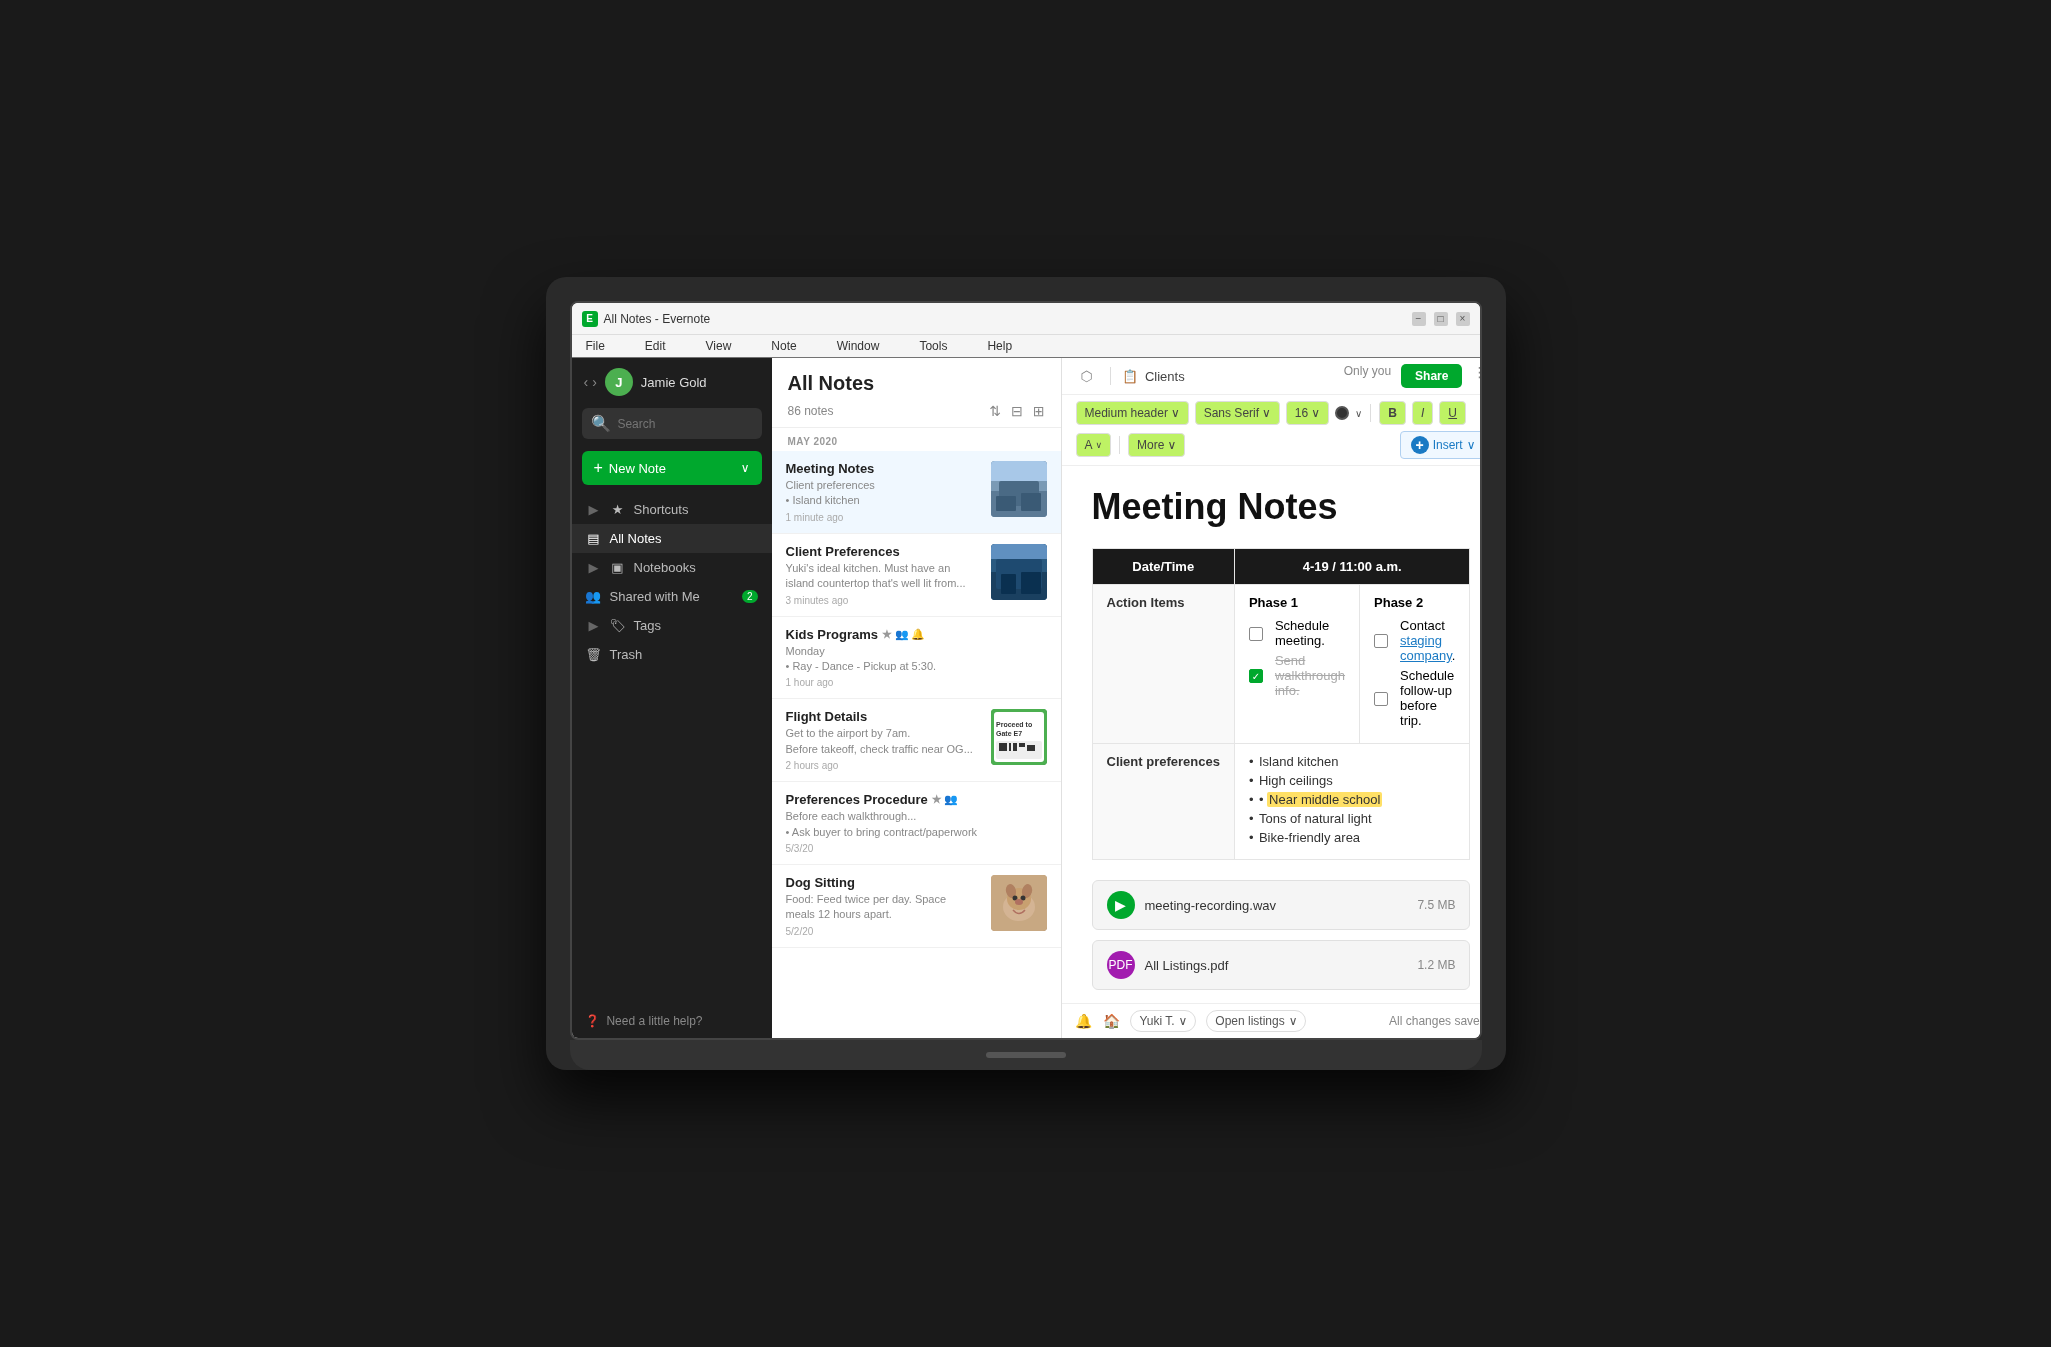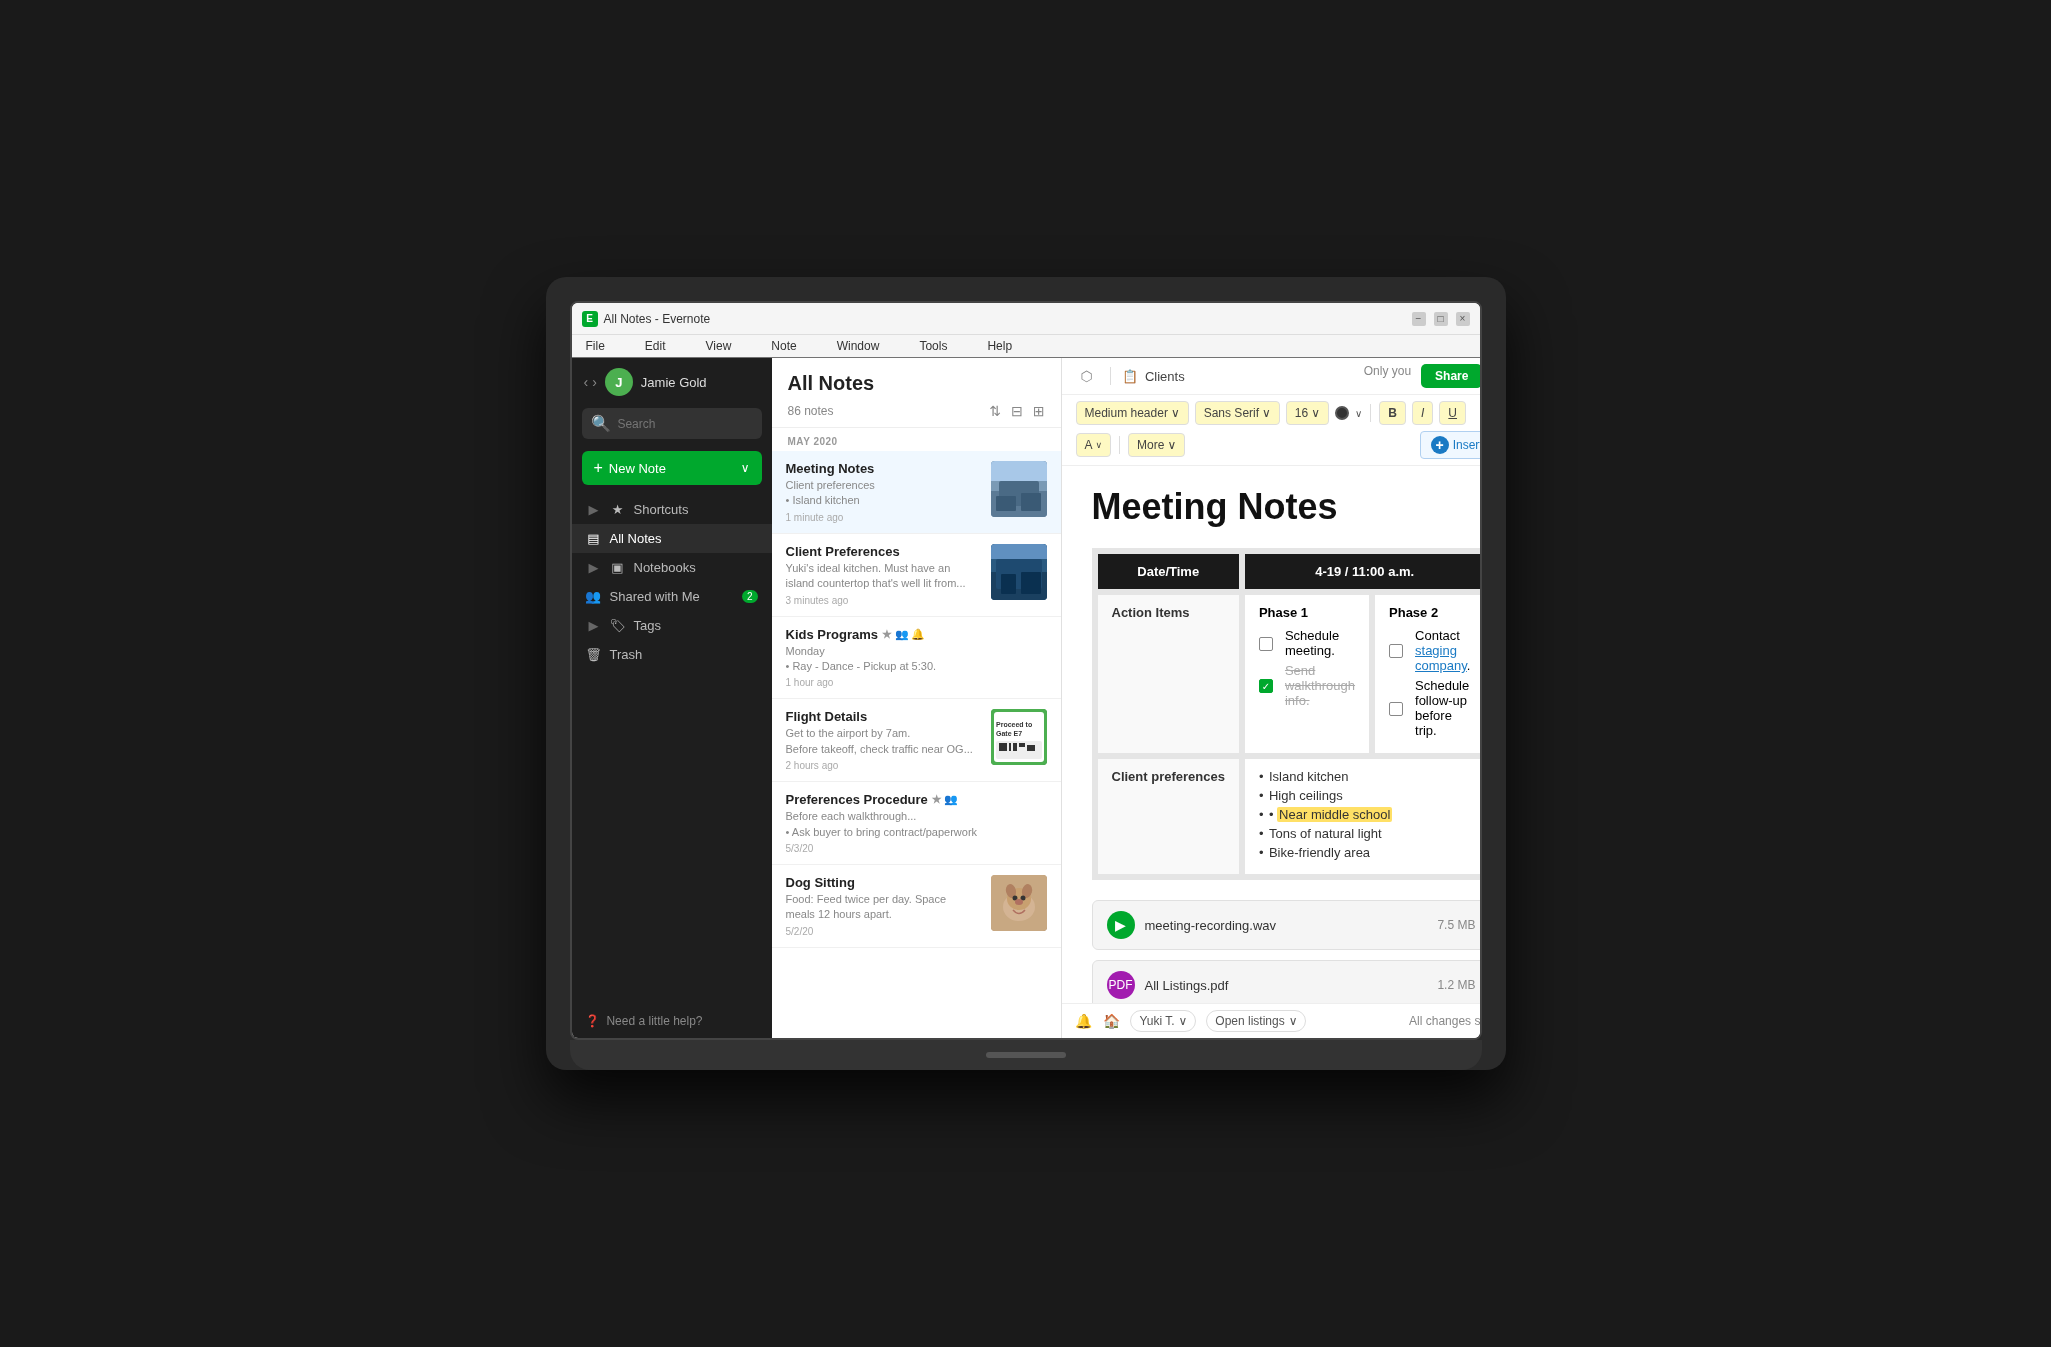--- a/index.html
+++ b/index.html
@@ -369,21 +369,21 @@
     .format-btn {
       padding: 4px 8px;
       border: 1px solid #ddd;
       border-radius: 4px;
       font-size: 12px;
       color: #444;
       cursor: pointer;
       display: flex;
       align-items: center;
       gap: 3px;
-      background: #fef9c3;
+      background: #bef264;
     }
     .format-btn.bold { font-weight: bold; }
     .format-btn.italic { font-style: italic; }
     .format-btn.underline { text-decoration: underline; }
     .color-dot {
       width: 14px;
       height: 14px;
       border-radius: 50%;
       background: #333;
       border: 2px solid #555;
@@ -435,21 +435,21 @@
     }
 
     
     .meeting-table {
       width: 100%;
       border-collapse: collapse;
       margin-bottom: 20px;
       border: 1px solid #ddd;
     }
     .meeting-table th, .meeting-table td {
-      border: 6px solid #e5e5e5;
+      border: 1px solid #e5e5e5;
       padding: 10px 14px;
       vertical-align: top;
       font-size: 13px;
     }
     .table-header-row { background: #1a1a1a; }
     .table-header-row th {
       color: white;
       font-weight: 600;
       font-size: 13px;
     }

